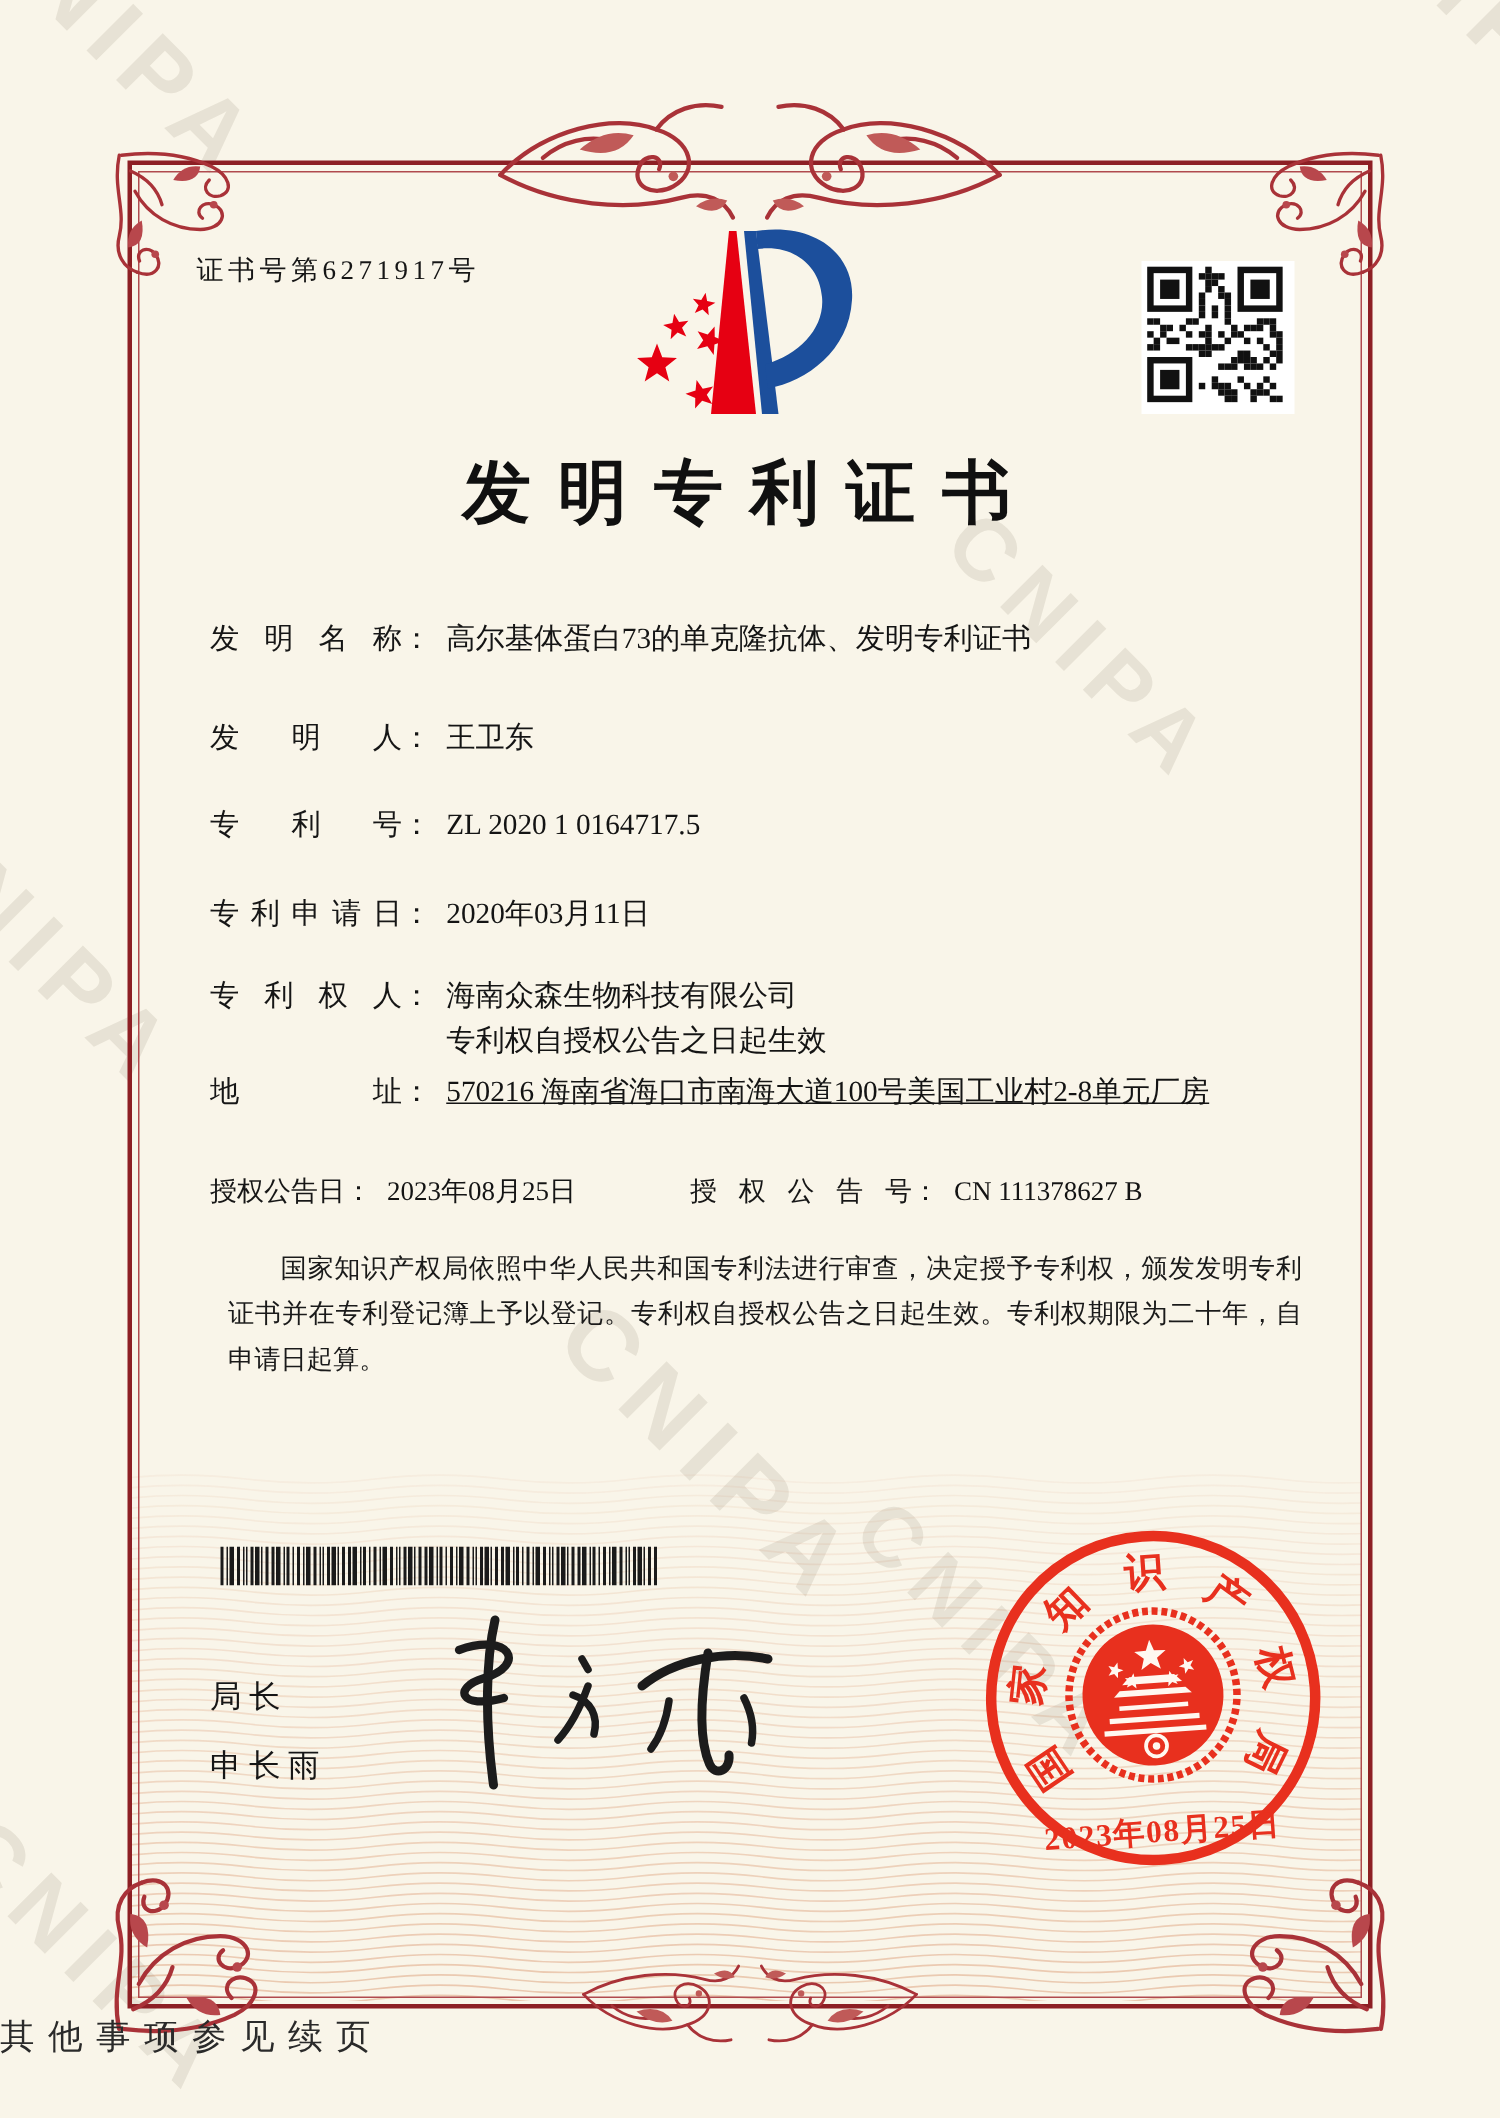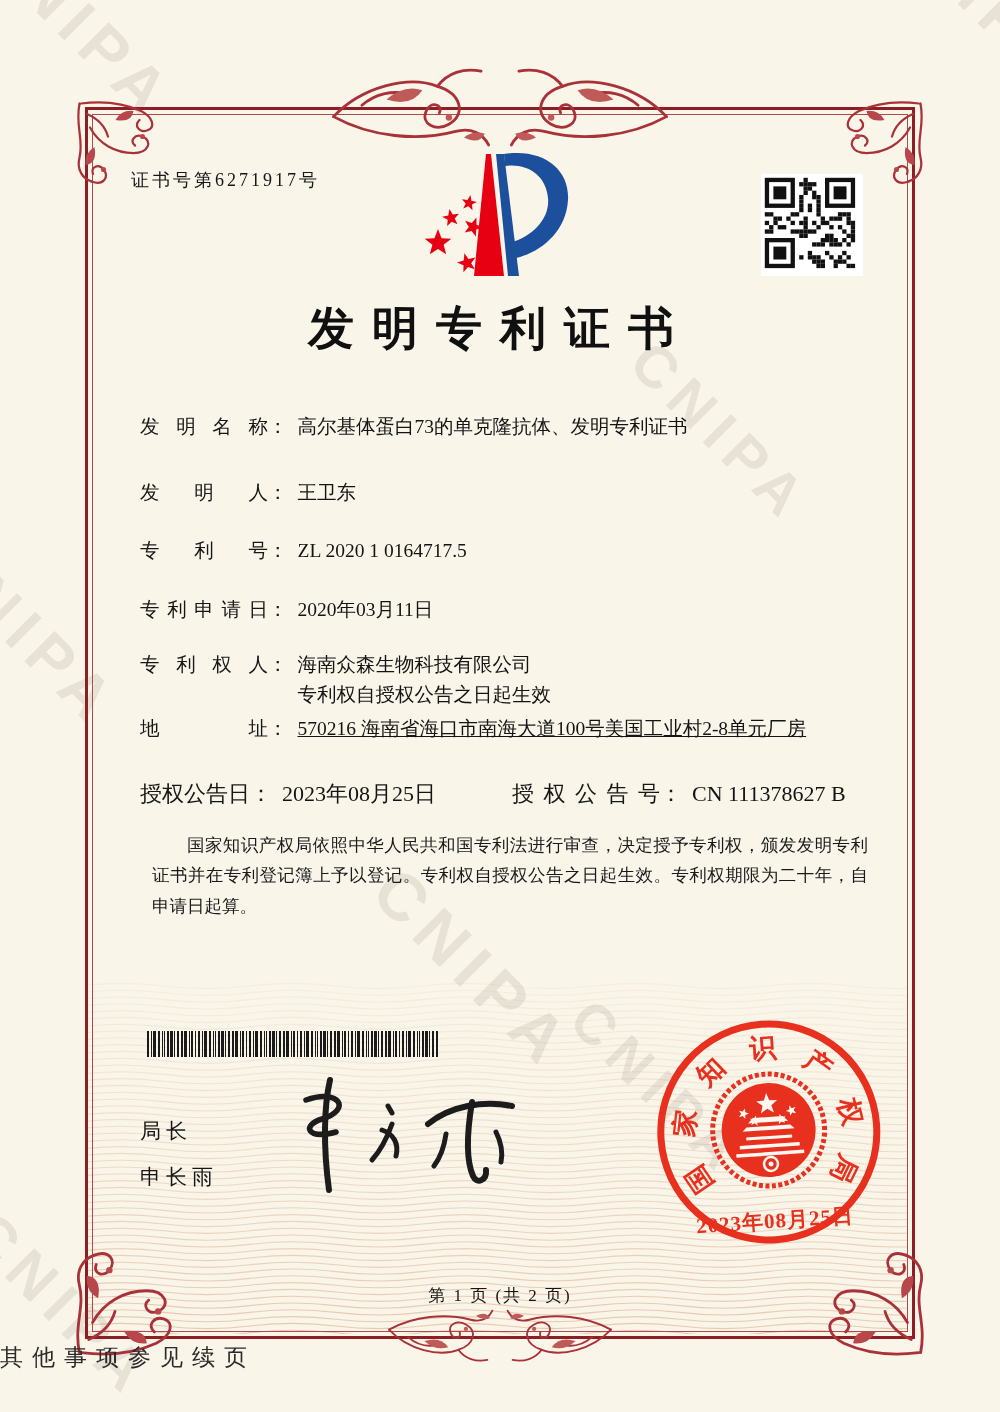--- a/index.html
+++ b/index.html
@@ -19,21 +19,21 @@
   
   .ct{position:absolute;z-index:5;color:#161616;}
 
   #cert-no{left:131px;top:168px;font-size:18px;letter-spacing:3px;}
   #title{left:0;top:298px;width:1000px;text-align:center;font-size:46px;font-weight:bold;letter-spacing:18px;color:#101010;}
 
   .frow{left:140px;width:740px;display:flex;align-items:flex-start;font-size:19.5px;line-height:30px;}
   .jlabel{display:flex;justify-content:space-between;width:128px;flex:none;}
   .colon{flex:none;margin-right:10px;}
   .fval{color:#141414;}
-  .grp{display:flex;font-size:22px;line-height:30px;text-align:center;}
+  .grp{display:flex;font-size:18px;line-height:30px;text-align:center;}
 
   #paras{left:136px;top:830px;width:732px;font-size:17.5px;line-height:1.74;text-align:justify;color:#1a1a1a;}
   #paras p{margin:0 0 13px 16px;text-indent:2em;}
 
   #director{left:140px;top:1108px;font-size:21px;letter-spacing:5px;line-height:46px;}
 
   #page-info{left:0;top:1284px;width:1000px;text-align:center;font-size:17px;letter-spacing:2px;}
   #cont-note{left:0;top:1342px;width:956px;text-align:left;font-size:23px;letter-spacing:9px;color:#2a2a2a;}
 
   #seal-wrap{left:646px;top:1012px;width:246px;height:246px;transform:rotate(-4deg);z-index:6;}
@@ -525,16 +525,15 @@
         <path d="M-23 6 h46 v3 h-46 z"></path>
         <path d="M-30 14 h60 v3.5 h-60 z"></path>
         <path d="M-34 22 h68 v3.5 h-68 z"></path>
         <circle cy="34" r="7" fill="none" stroke="#fff8f0" stroke-width="2.5"></circle>
         <circle cy="34" r="2.5"></circle>
       </g>
     </g>
     <text x="123" y="216" text-anchor="middle" font-size="21" font-weight="bold" fill="#e8301e" style="letter-spacing:1px">2023年08月25日</text>
   </svg>
 
-  <div class="ct" id="page-info">第 1 页 (共 2 页)</div>
   <div class="ct" id="cont-note">其他事项参见续页</div>
 
 </div>
 
 </body></html>

